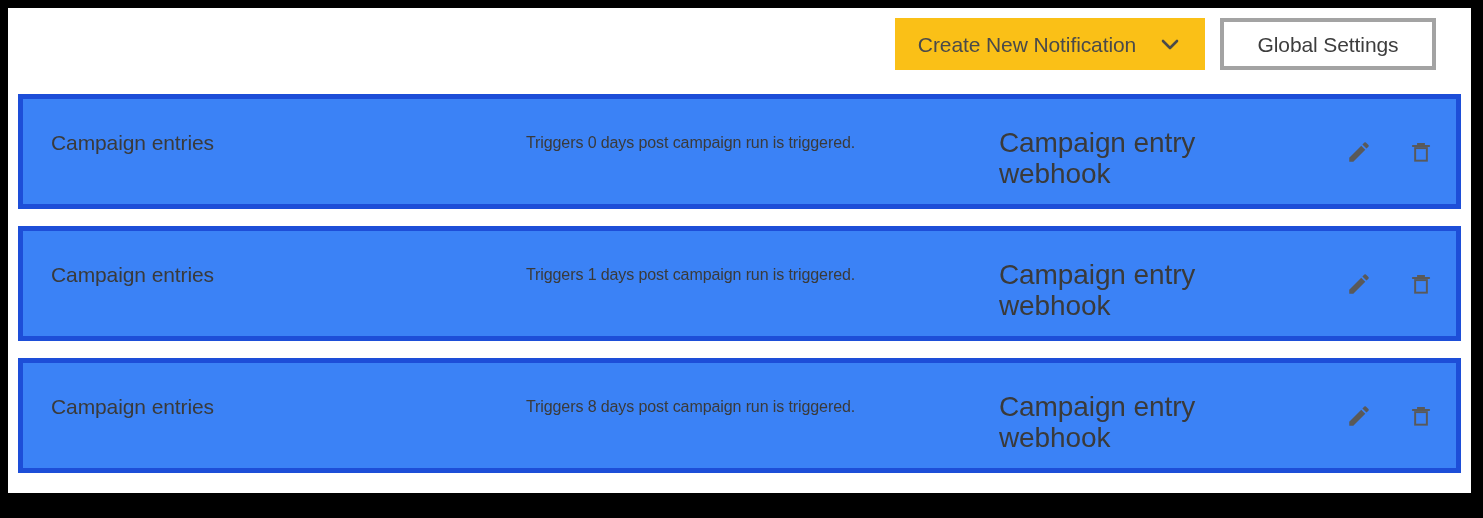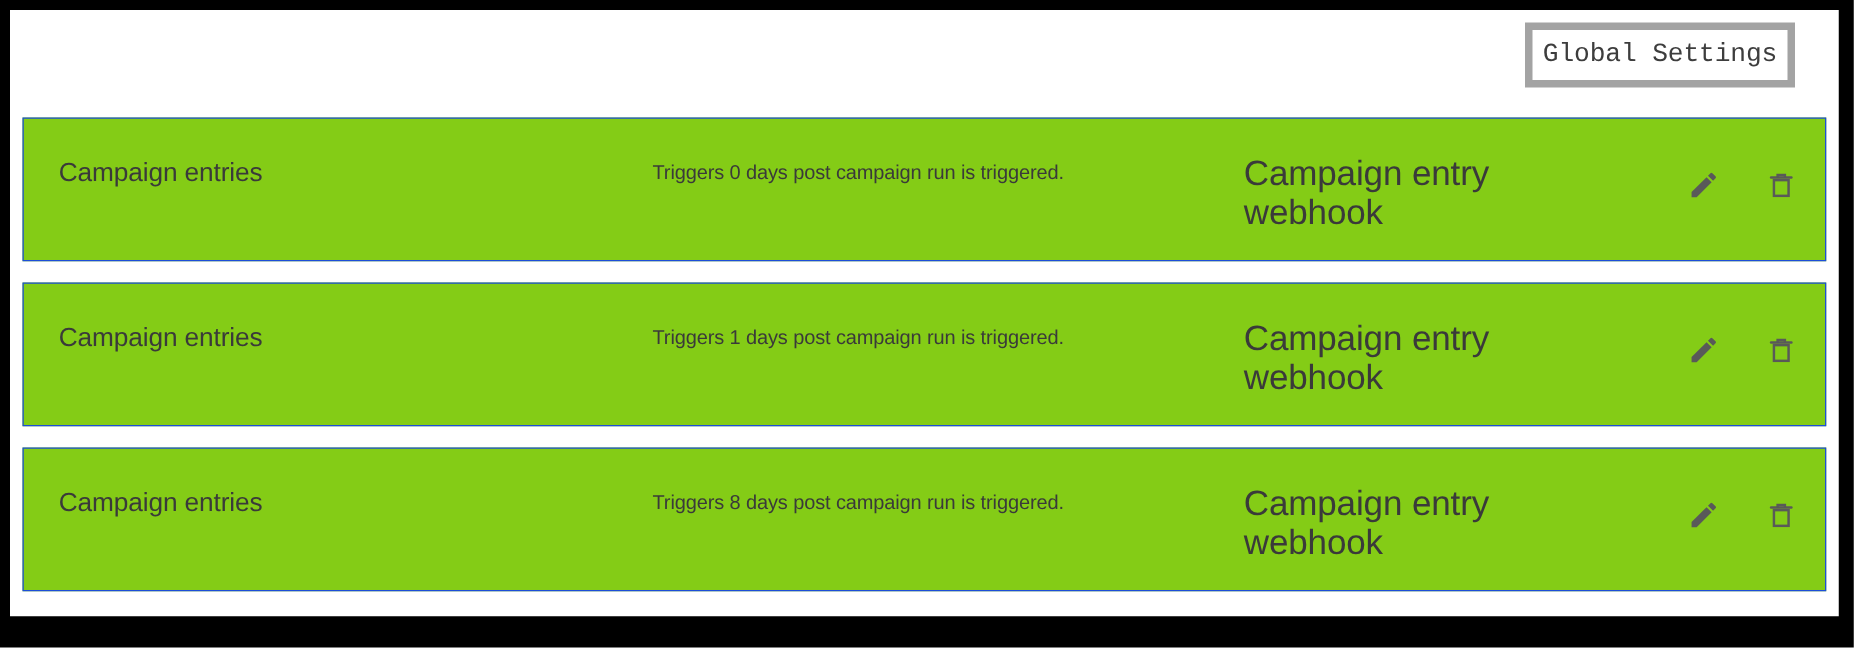--- a/index.html
+++ b/index.html
@@ -40,46 +40,45 @@
     line-height:1;
     letter-spacing:-0.1px;
     white-space:nowrap;
   }
   .chev { display:block; width:24px; height:24px; flex:none; }
   .btn-settings {
     position:absolute;
     left:1212px; top:10px;
     width:216px; height:52px;
     background:#ffffff;
-    border:6px solid #a3a3a3;
+    border:4px solid #a3a3a3;
     display:flex;
     align-items:center;
     justify-content:center;
     cursor:pointer;
-    font-family:Liberation Mono, monospace;
   }
   .btn-settings .lbl {
     font-size:21px;
     color:#3d3d3d;
     line-height:1;
     letter-spacing:-0.1px;
     white-space:nowrap;
   }
   
   .list {
     position:absolute;
     left:10px; top:86px;
     width:1443px;
   }
   .card {
     position:relative;
     width:1443px;
     height:115px;
-    background:#84cc16;
-    border:1px solid #1d4ed8;
+    background:#3b82f6;
+    border:5px solid #1d4ed8;
     margin-bottom:17px;
   }
   .card:last-child { margin-bottom:0; }
   .col-name {
     position:absolute;
     left:28px; top:28px;
     width:440px;
     font-size:21px;
     color:#3a3a3a;
     line-height:31px;
@@ -120,20 +119,28 @@
   }
   .icon-btn svg { display:block; width:26px; height:26px; }
 </style>
 </head>
 <body>
 
 <div class="frame">
 
   <div class="toolbar">
 
+    <div class="btn-create">
+      <span class="lbl">Create New Notification</span>
+      <span class="chev">
+        <svg viewBox="0 0 24 24" fill="none" stroke="#4a4a4a" stroke-width="2.6" stroke-linecap="round" stroke-linejoin="round" aria-hidden="true">
+          <polyline points="5,9 12,16 19,9"></polyline>
+        </svg>
+      </span>
+    </div>
 
     <div class="btn-settings">
       <span class="lbl">Global Settings</span>
     </div>
 
   </div>
 
   <div class="list">
 
     <div class="card">

